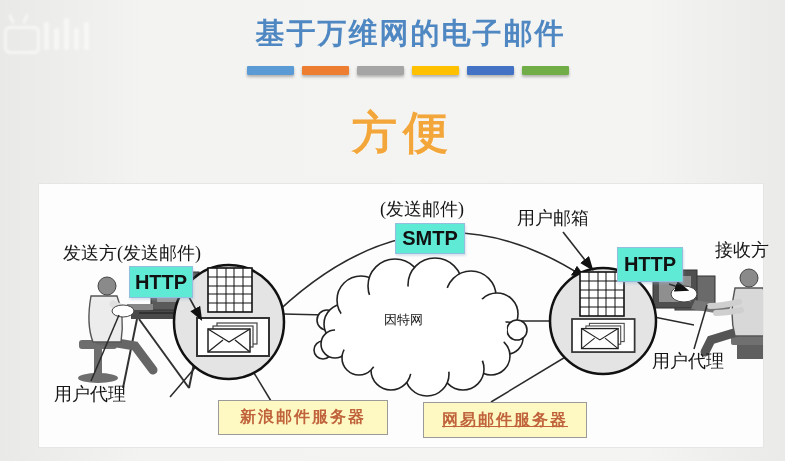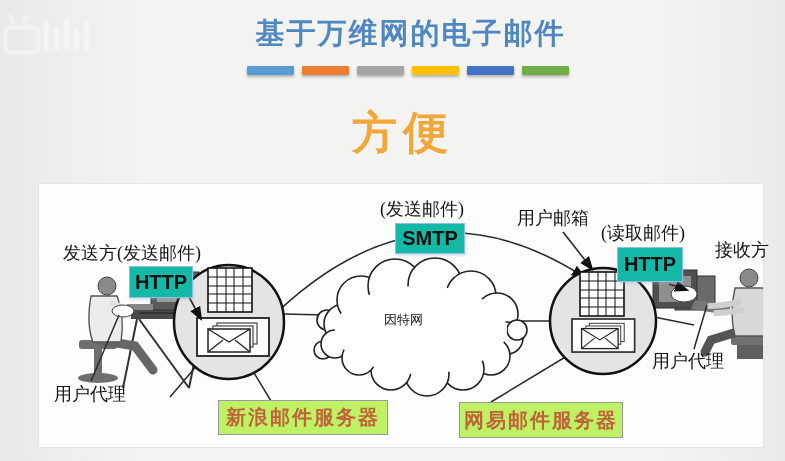--- a/index.html
+++ b/index.html
@@ -29,30 +29,30 @@
   }
   
   .diagram{
     position:absolute;left:38px;top:183px;width:724px;height:263px;
     background:#fdfdfd;border:1px solid #e6e6e4;box-sizing:content-box;
   }
   .diagram svg{position:absolute;left:0;top:0;}
   .lbl{position:absolute;color:#151515;font-size:18px;white-space:nowrap;
     font-family:"Liberation Serif",serif;}
   .pbox{
-    position:absolute;background:#14b8a6;border:1.5px solid #94bede;
+    position:absolute;background:#5eead4;border:1.5px solid #94bede;
     box-shadow:1px 2px 2px rgba(150,180,210,.35);
     display:flex;align-items:center;justify-content:center;
     font-size:20px;font-weight:700;color:#111;letter-spacing:0;
     font-family:"Liberation Sans",sans-serif;
   }
   .sbox{
-    position:absolute;background:#bef264;border:1px solid #9a9a9a;
+    position:absolute;background:#fef9c3;border:1px solid #9a9a9a;
     display:flex;align-items:center;justify-content:center;
-    font-size:20px;letter-spacing:2px;color:#c0623a;font-weight:600;
+    font-size:16px;letter-spacing:2px;color:#c0623a;font-weight:600;
     font-family:"Liberation Serif",serif;
   }
 </style>
 </head>
 <body>
 
 <div class="slide">
 
   <div class="watermark">
     <span style="left:4px;top:18px;width:30px;height:22px;border:3px solid #fff;background:transparent;border-radius:6px;"></span>
@@ -180,26 +180,25 @@
       </g>
     </svg>
 
     <div class="lbl" style="left:24px;top:57px;">发送方(发送邮件)</div>
     <div class="pbox" style="left:90px;top:82px;width:62px;height:30px;">HTTP</div>
 
     <div class="lbl" style="left:341px;top:13px;text-align:right;">(发送邮件)</div>
     <div class="pbox" style="left:356px;top:39px;width:68px;height:29px;">SMTP</div>
 
     <div class="lbl" style="left:478px;top:22px;font-family:Liberation Serif, serif;">用户邮箱</div>
-    <div class="lbl" style="left:562px;top:37px;">(读取邮件)</div>
     <div class="pbox" style="left:578px;top:63px;width:64px;height:33px;">HTTP</div>
 
     <div class="lbl" style="left:676px;top:54px;">接收方</div>
 
     <div class="lbl" style="left:345px;top:127px;font-size:13px;">因特网</div>
 
     <div class="lbl" style="left:15px;top:198px;">用户代理</div>
     <div class="sbox" style="left:179px;top:216px;width:168px;height:33px;">新浪邮件服务器</div>
-    <div class="sbox" style="left:420px;top:218px;width:162px;height:34px;">网易邮件服务器</div>
+    <div class="sbox" style="left:384px;top:218px;width:162px;height:34px;text-decoration:underline;">网易邮件服务器</div>
     <div class="lbl" style="left:613px;top:165px;">用户代理</div>
 
   </div>
 </div>
 
 </body></html>

